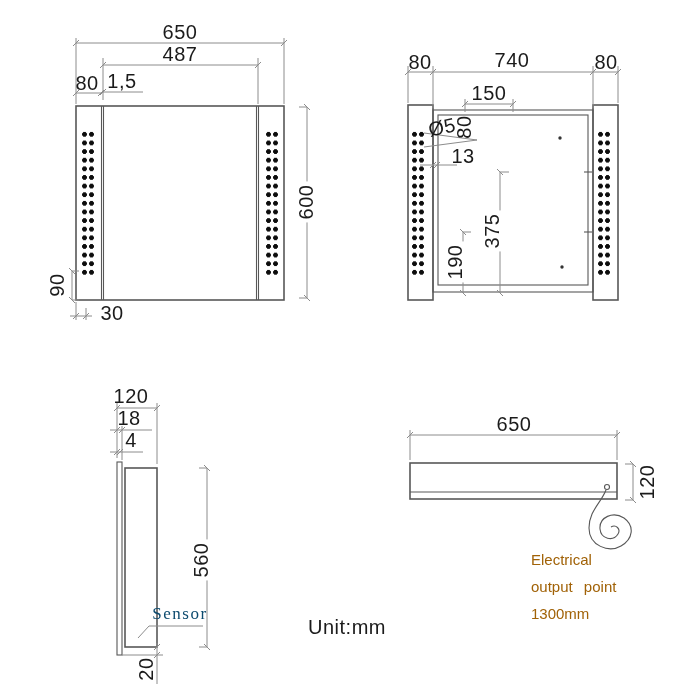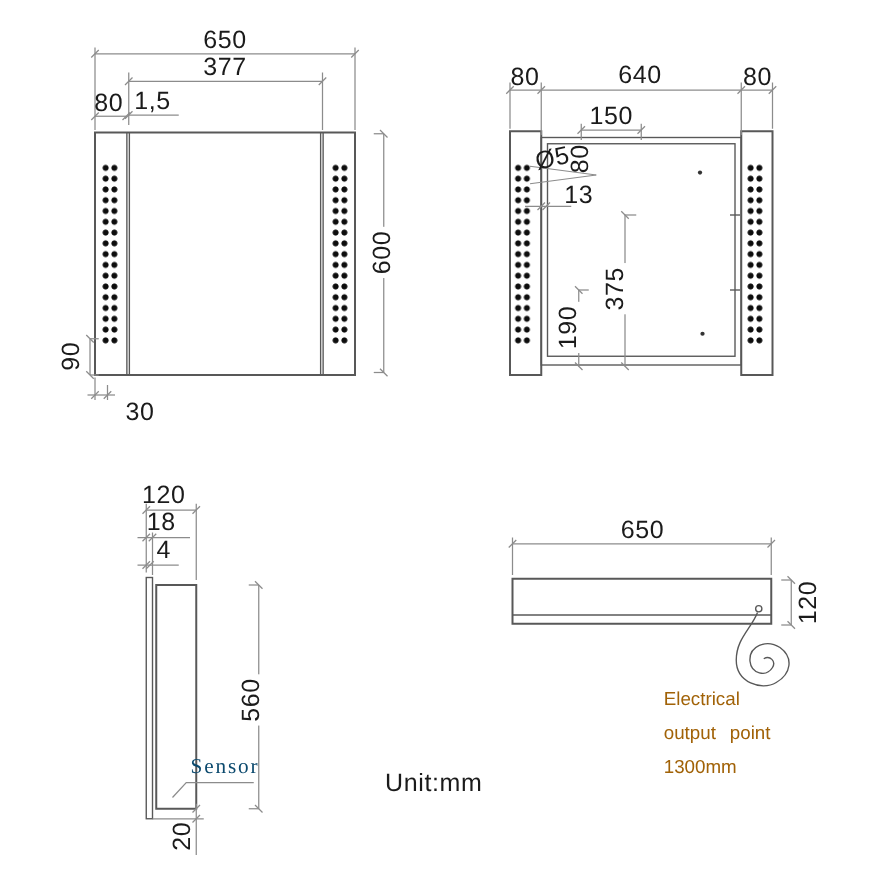--- a/index.html
+++ b/index.html
@@ -149,29 +149,29 @@
       <line class="dl" x1="633" y1="464" x2="633" y2="500" marker-start="url(#tk)" marker-end="url(#tk)"></line>
     </g>
   </svg>
 
   <div class="dots" style="left:81px;top:130px;"></div>
   <div class="dots" style="left:264.5px;top:130px;"></div>
   <div class="dots" style="left:411px;top:130px;"></div>
   <div class="dots" style="left:596.5px;top:130px;"></div>
 
   <div class="t" style="left:180px;top:32px;">650</div>
-  <div class="t" style="left:180px;top:54px;">377</div>
+  <div class="t" style="left:180px;top:54px;">487</div>
   <div class="t" style="left:87px;top:83px;">80</div>
   <div class="t" style="left:122px;top:81px;">1,5</div>
   <div class="t v bg" style="left:306px;top:202px;">600</div>
   <div class="t v" style="left:57px;top:285px;">90</div>
-  <div class="t" style="left:112px;top:313px;margin-top:17px;">30</div>
+  <div class="t" style="left:112px;top:313px;">30</div>
 
   <div class="t" style="left:420px;top:62px;">80</div>
-  <div class="t" style="left:512px;top:60px;">640</div>
+  <div class="t" style="left:512px;top:60px;">740</div>
   <div class="t" style="left:606px;top:62px;">80</div>
   <div class="t" style="left:489px;top:93px;">150</div>
   <div class="t sl" style="left:442px;top:127px;">Ø5</div>
   <div class="t v" style="left:464px;top:127px;">80</div>
   <div class="t" style="left:463px;top:156px;">13</div>
   <div class="t v bg" style="left:492px;top:231px;">375</div>
   <div class="t v bg" style="left:455px;top:262px;">190</div>
 
   <div class="t" style="left:131px;top:396px;">120</div>
   <div class="t" style="left:129px;top:418px;">18</div>

